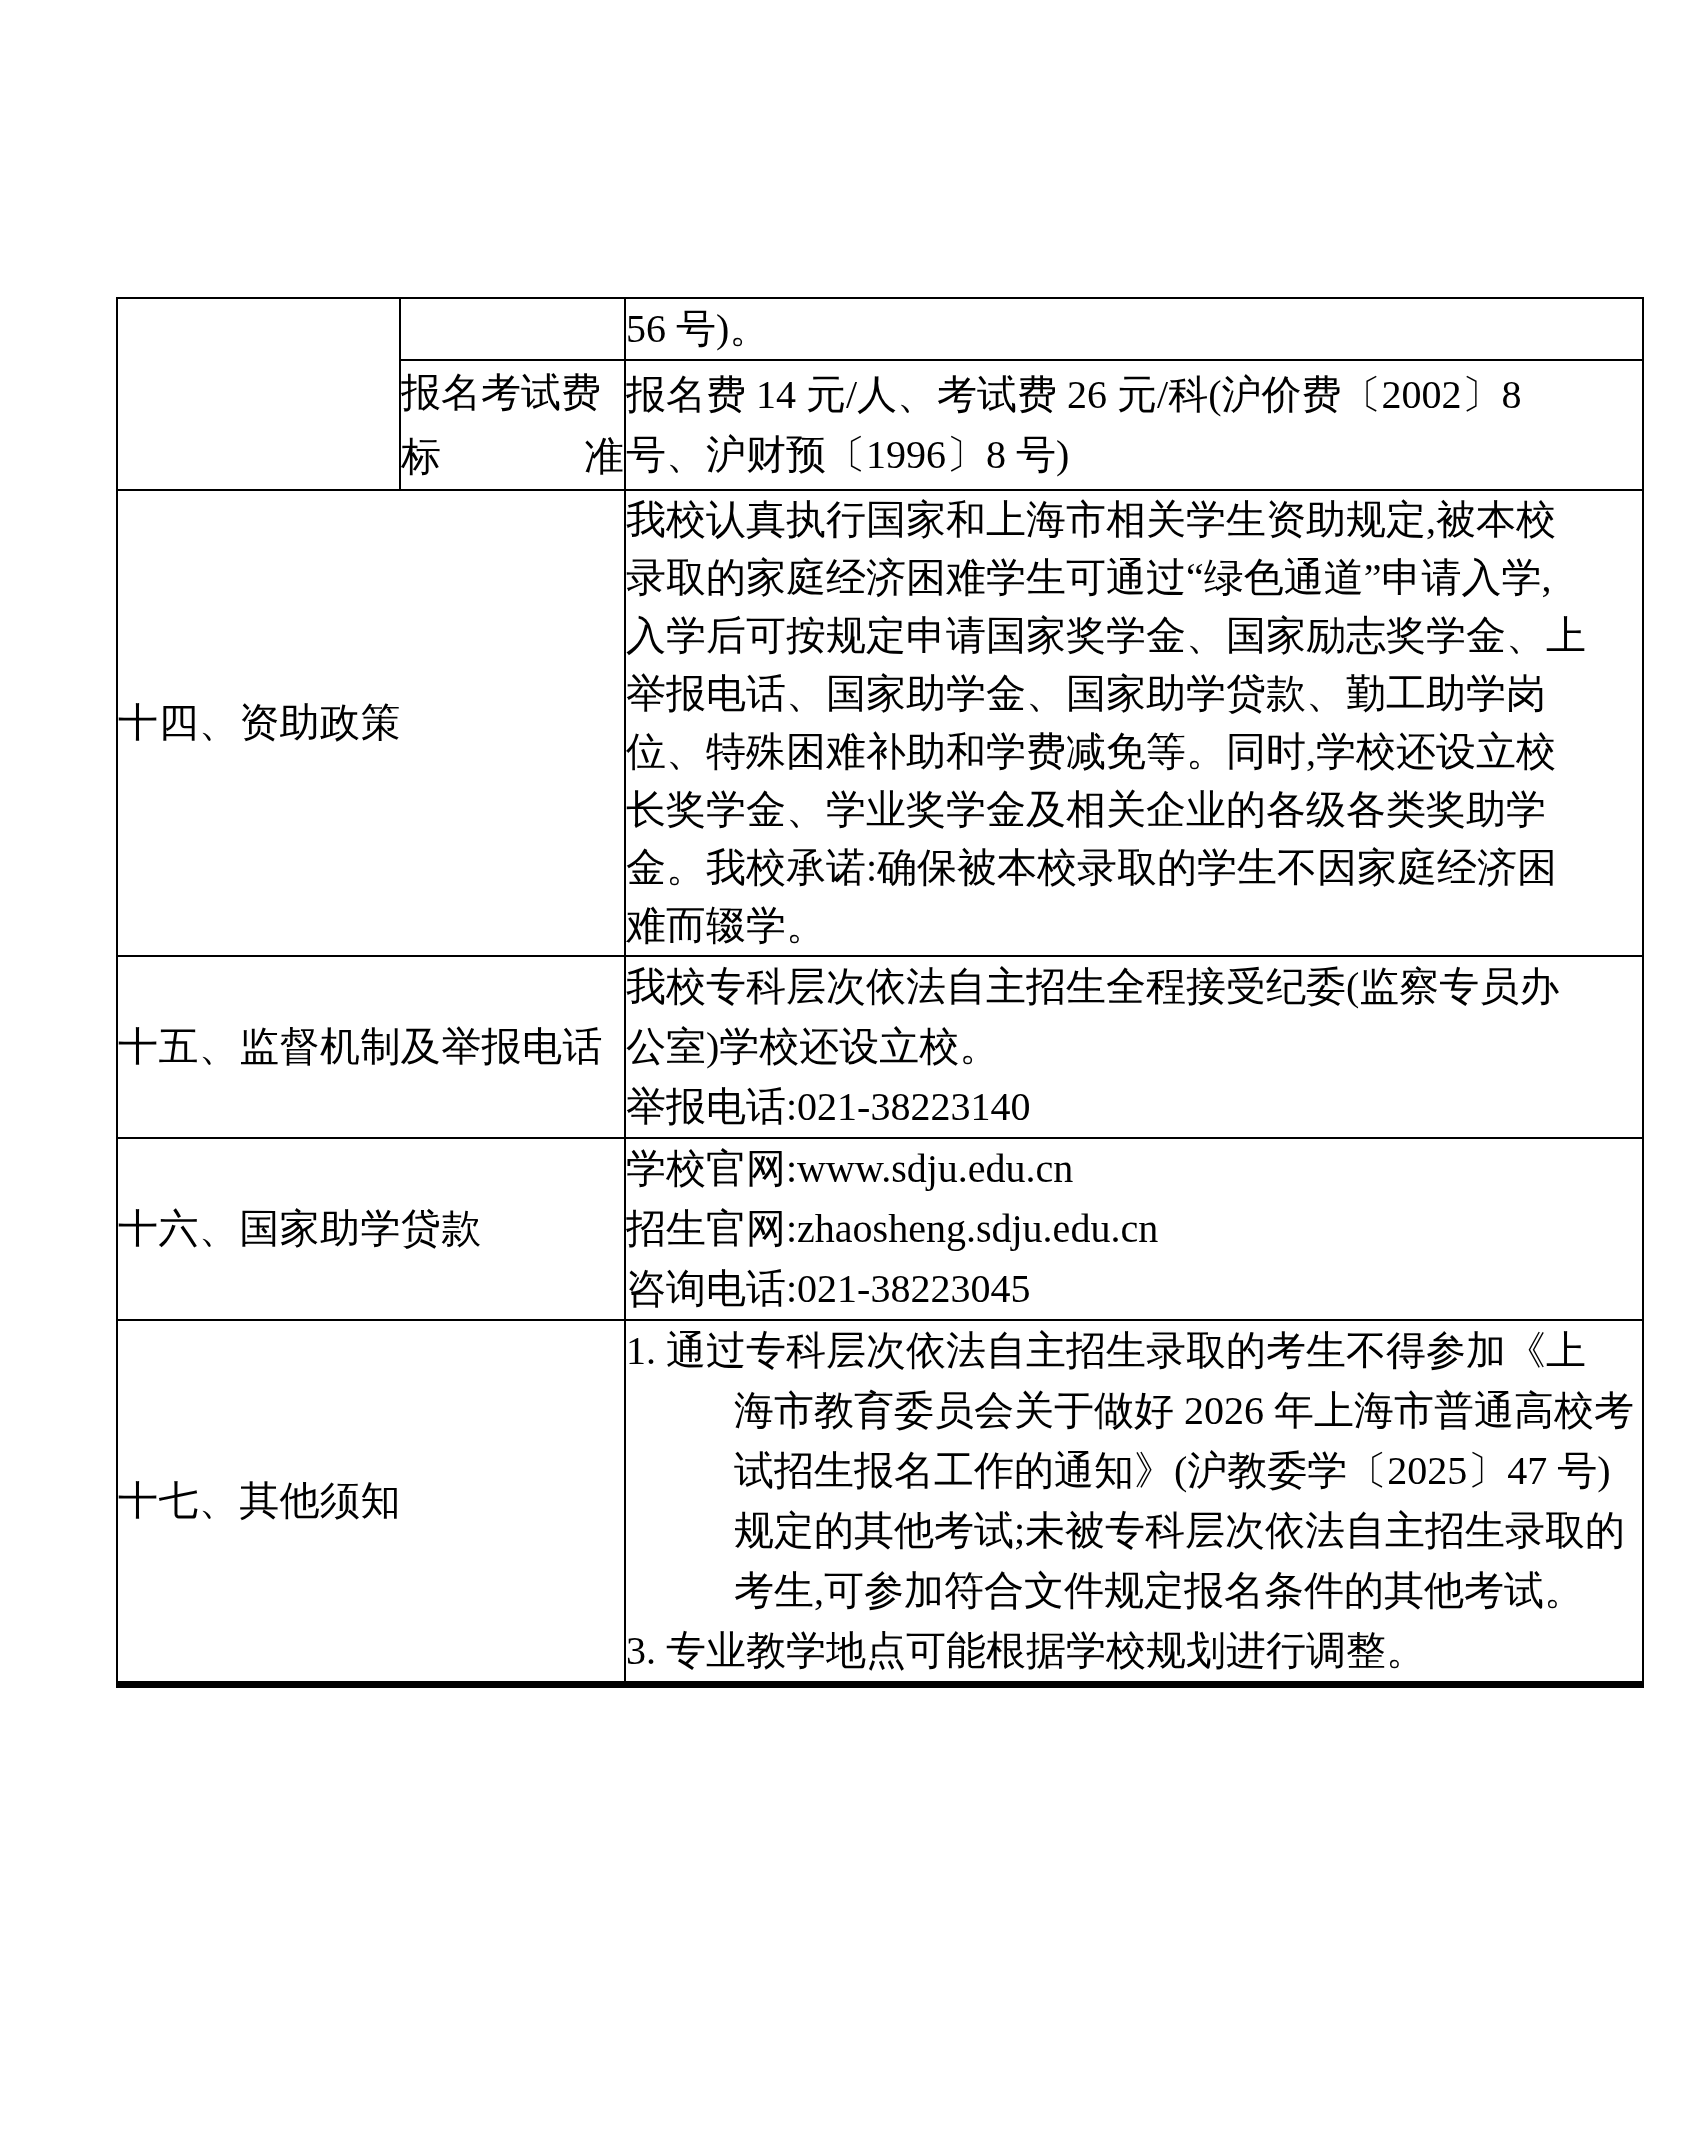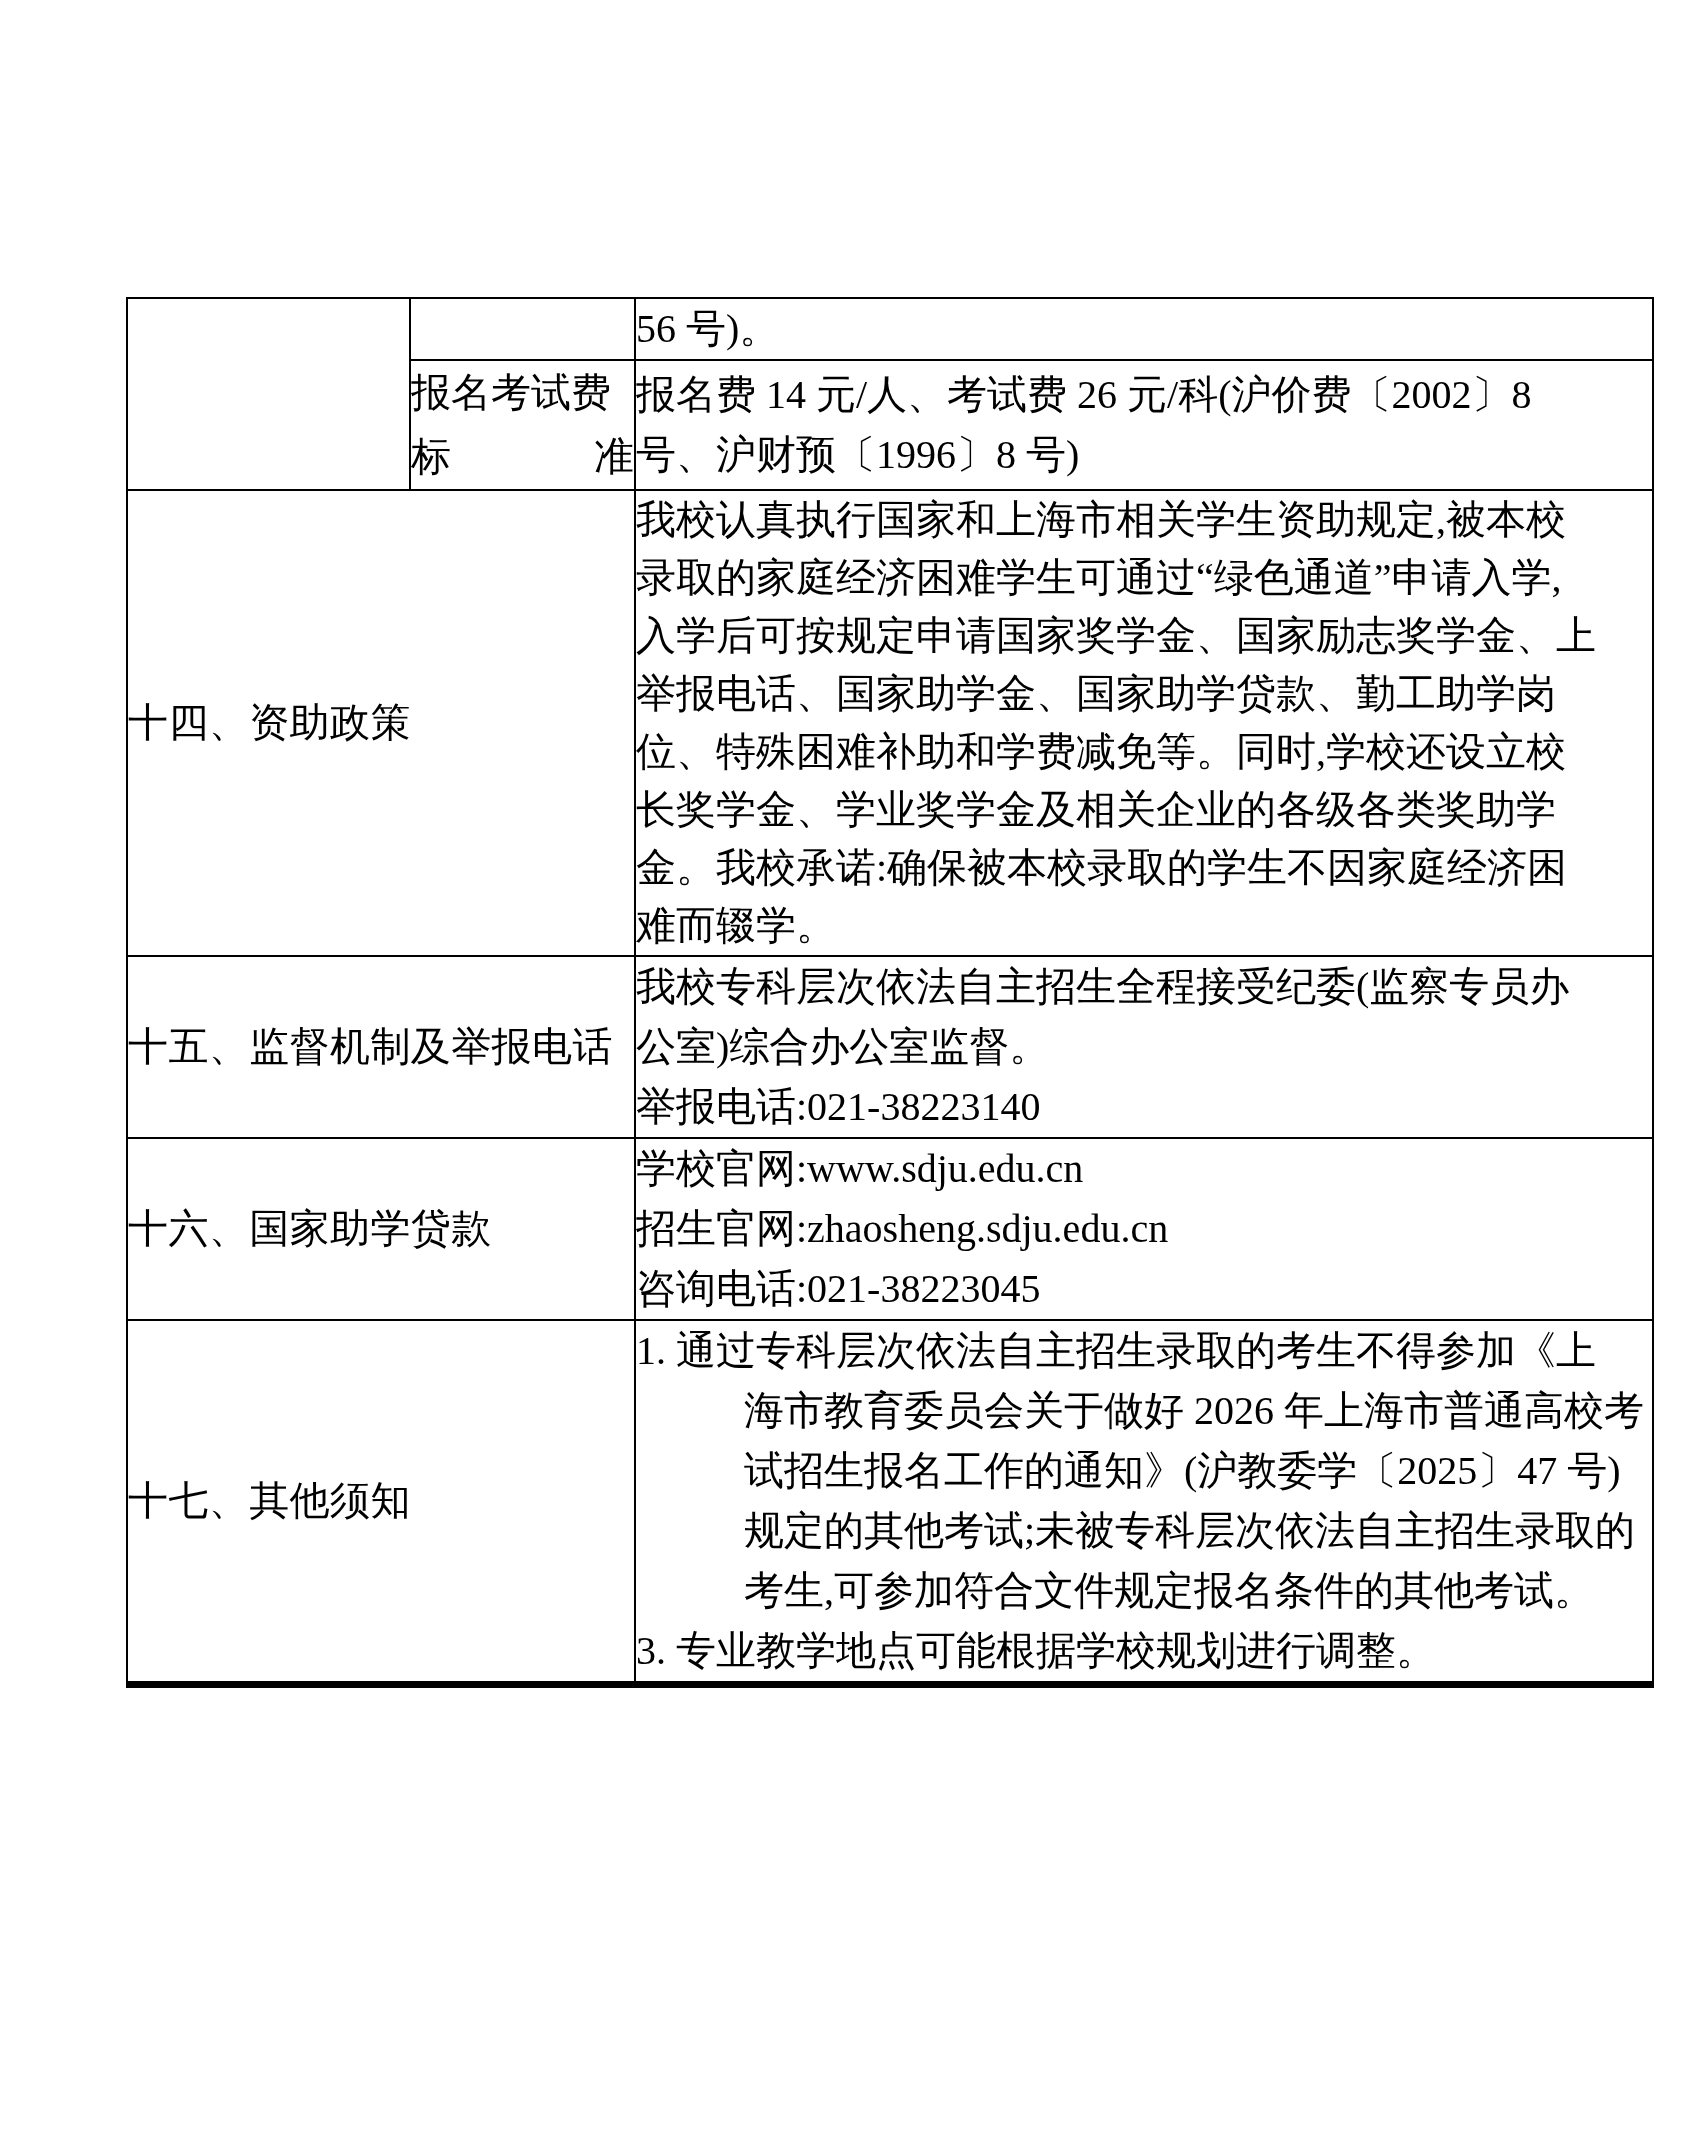--- a/index.html
+++ b/index.html
@@ -9,21 +9,21 @@
   }
   body {
     width: 1707px;
     height: 2414px;
     position: relative;
     font-family: "Liberation Serif", "DejaVu Serif", serif;
     color: #000000;
   }
   #doc-table {
     position: absolute;
-    left: 126px;
+    left: 116px;
     top: 297px;
     width: 1526px;
     border-collapse: collapse;
     table-layout: fixed;
     font-family: Liberation Serif, serif;
   }
   #doc-table td {
     border: 2.6px solid #000000;
     padding: 0;
     vertical-align: middle;
@@ -124,21 +124,21 @@
         <div class="line">难而辍学。</div>
       </td>
     </tr>
 
     <tr class="row-d">
       <td colspan="2" class="label-cell">
         <span>十五、监督机制及举报电话</span>
       </td>
       <td class="col3 content-cell cell-pad">
         <div class="line">我校专科层次依法自主招生全程接受纪委(监察专员办</div>
-        <div class="line">公室)综合办公室监督。</div>
+        <div class="line">公室)学校还设立校。</div>
         <div class="line">举报电话:021-38223140</div>
       </td>
     </tr>
 
     <tr class="row-e">
       <td colspan="2" class="label-cell">
         <span>十六、国家助学贷款</span>
       </td>
       <td class="col3 content-cell cell-pad">
         <div class="line">学校官网:www.sdju.edu.cn</div>

